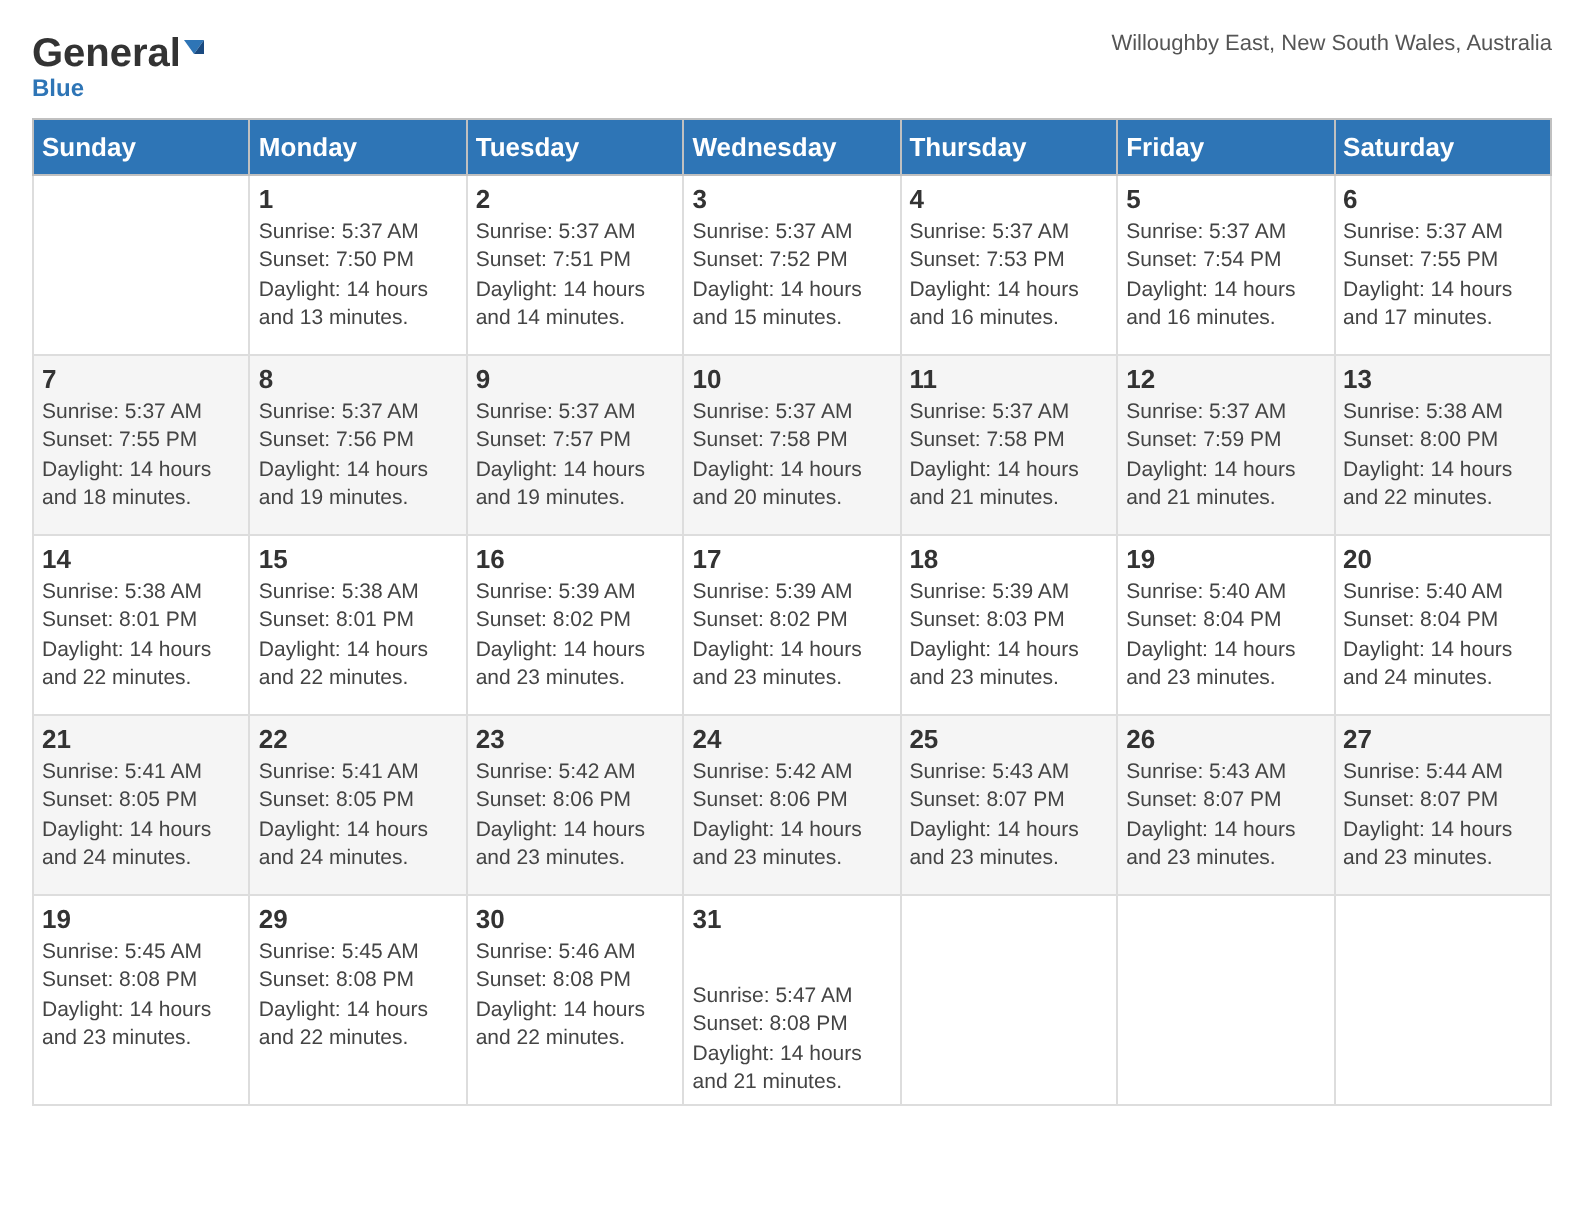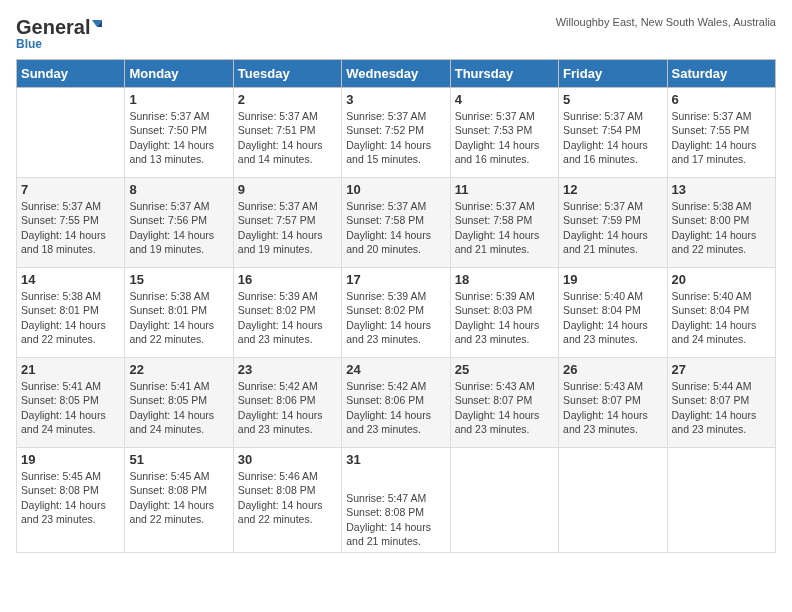--- a/index.html
+++ b/index.html
@@ -316,21 +316,21 @@
       </tr>
       <tr>
         <td>
           <span class="day-number">19</span>
           <div class="cell-content" style="white-space: pre-line;">Sunrise: 5:45 AM
 Sunset: 8:08 PM
 Daylight: 14 hours
 and 23 minutes.</div>
         </td>
         <td>
-          <span class="day-number">51</span>
+          <span class="day-number">29</span>
           <div class="cell-content" style="white-space: pre-line;">Sunrise: 5:45 AM
 Sunset: 8:08 PM
 Daylight: 14 hours
 and 22 minutes.</div>
         </td>
         <td>
           <span class="day-number">30</span>
           <div class="cell-content" style="white-space: pre-line;">Sunrise: 5:46 AM
 Sunset: 8:08 PM
 Daylight: 14 hours

